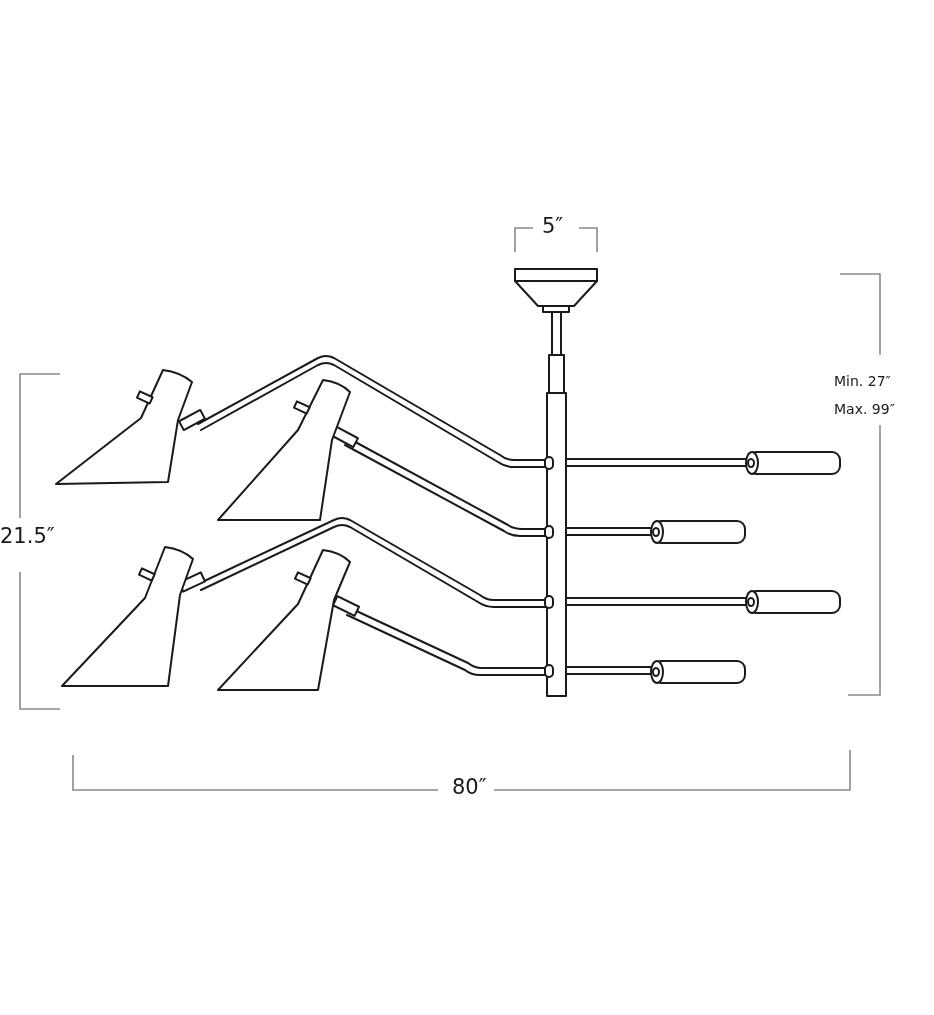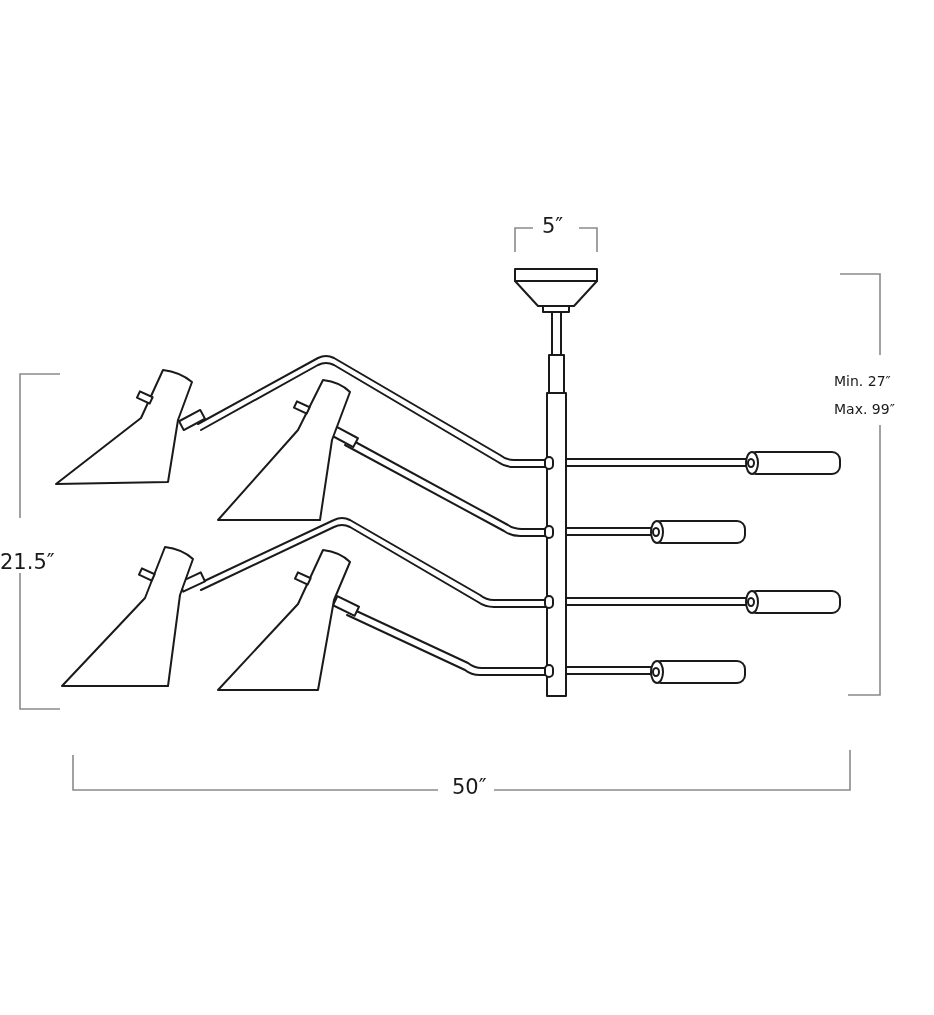--- a/index.html
+++ b/index.html
@@ -2,21 +2,21 @@
 <html><head>
   <meta charset="utf-8">
   <style>
     html, body { margin: 0; padding: 0; background: #ffffff; }
     body { width: 934px; height: 1015px; position: relative; overflow: hidden; font-family: "Liberation Sans", sans-serif; }
     #drawing { position: absolute; left: 0; top: 0; }
     .dim-label { position: absolute; color: #1a1a1a; font-family: "DejaVu Sans", sans-serif; font-size: 21px; line-height: 1; white-space: nowrap; background: #fff; }
     #label-top { left: 542px; top: 216px; }
     #label-height { left: 834px; top: 367px; text-align: left; line-height: 28px; font-size: 14px; }
     #label-height span { display: block; }
-    #label-left { left: 0px; top: 526px; margin-top: 26px; }
+    #label-left { left: 0px; top: 526px; }
     #label-width { left: 446px; top: 777px; padding: 0 6px; }
   </style>
 </head>
 <body>
 
 <svg id="drawing" width="934" height="1015" viewBox="0 0 934 1015" xmlns="http://www.w3.org/2000/svg">
 
   <g stroke="#8a8a8a" stroke-width="1.6" fill="none">
 
     <polyline points="515,252 515,228 533,228"></polyline>
@@ -118,13 +118,13 @@
     </g>
   </g>
 </svg>
 
 <div id="label-top" class="dim-label">5″</div>
 <div id="label-height" class="dim-label">
   <span>Min. 27″</span>
   <span>Max. 99″</span>
 </div>
 <div id="label-left" class="dim-label">21.5″</div>
-<div id="label-width" class="dim-label">50″</div>
+<div id="label-width" class="dim-label">80″</div>
 
 </body></html>

